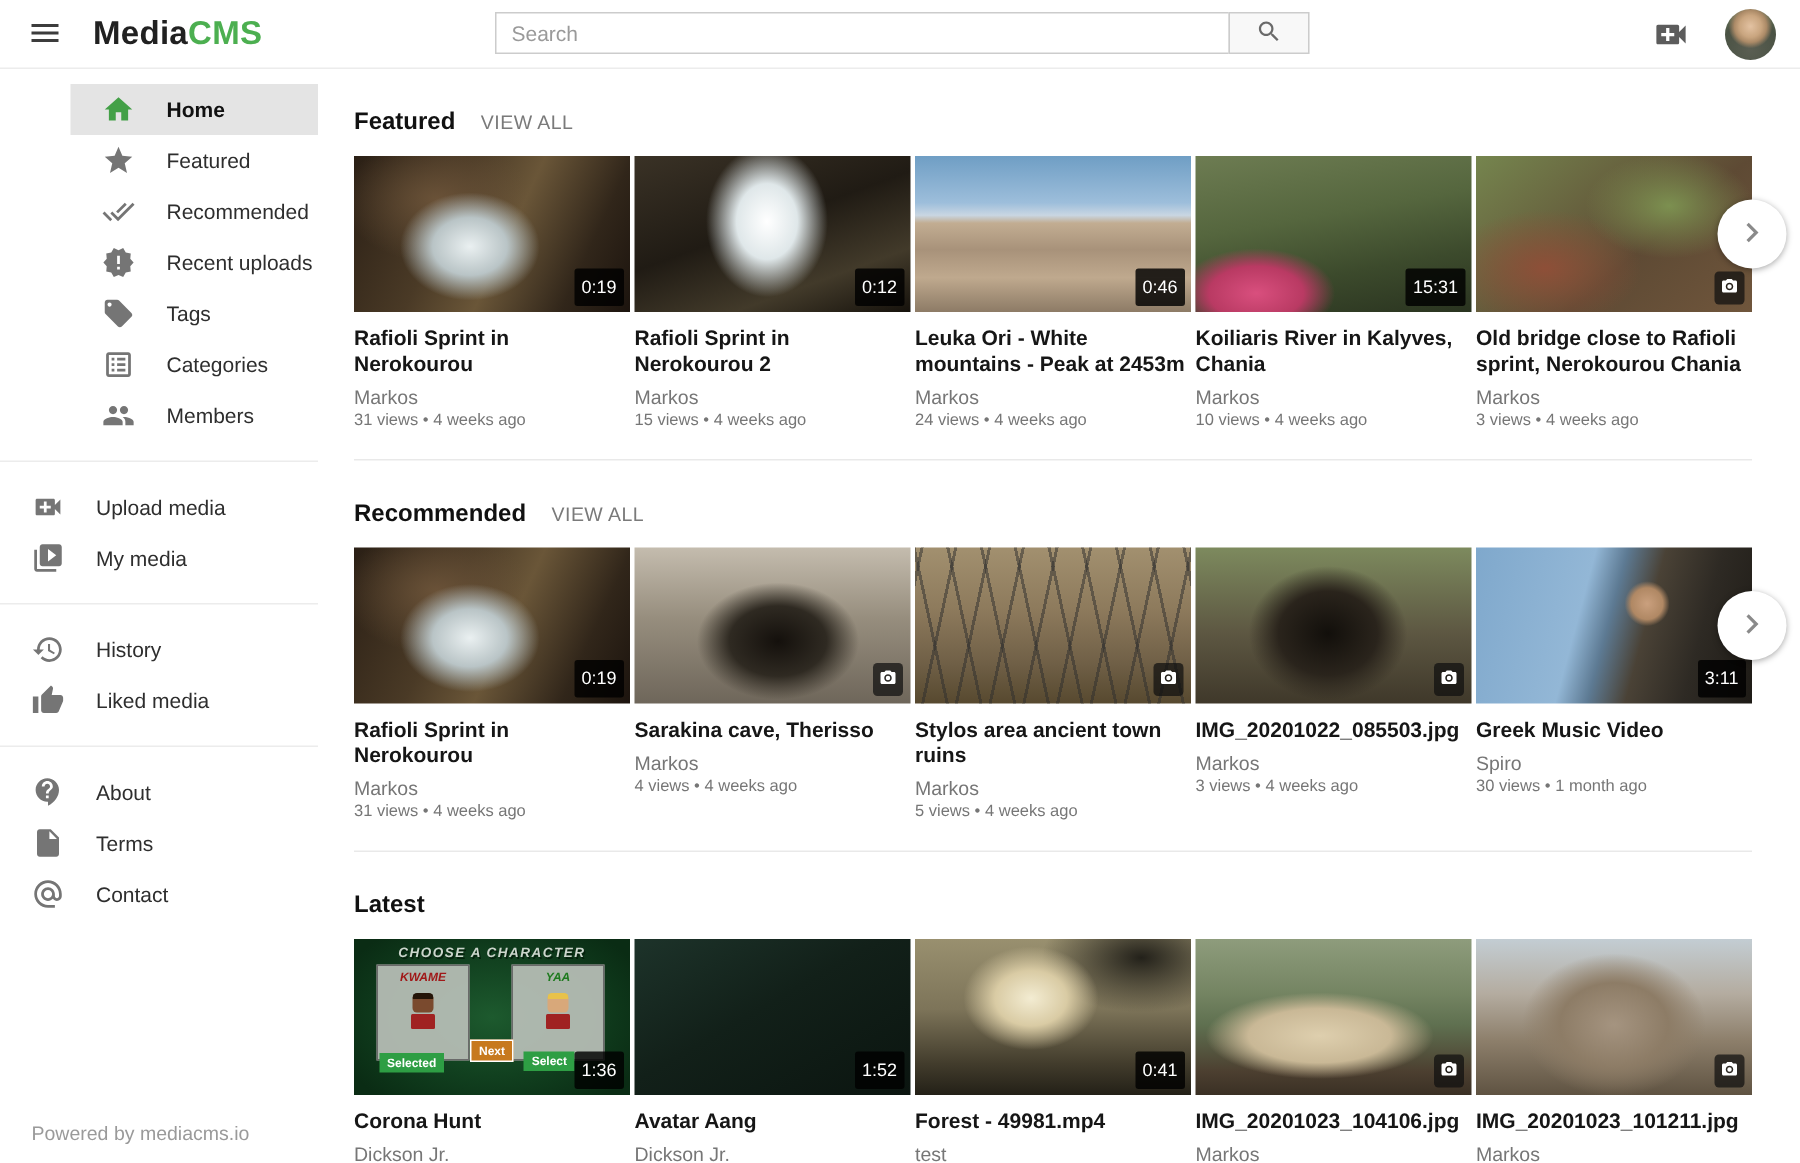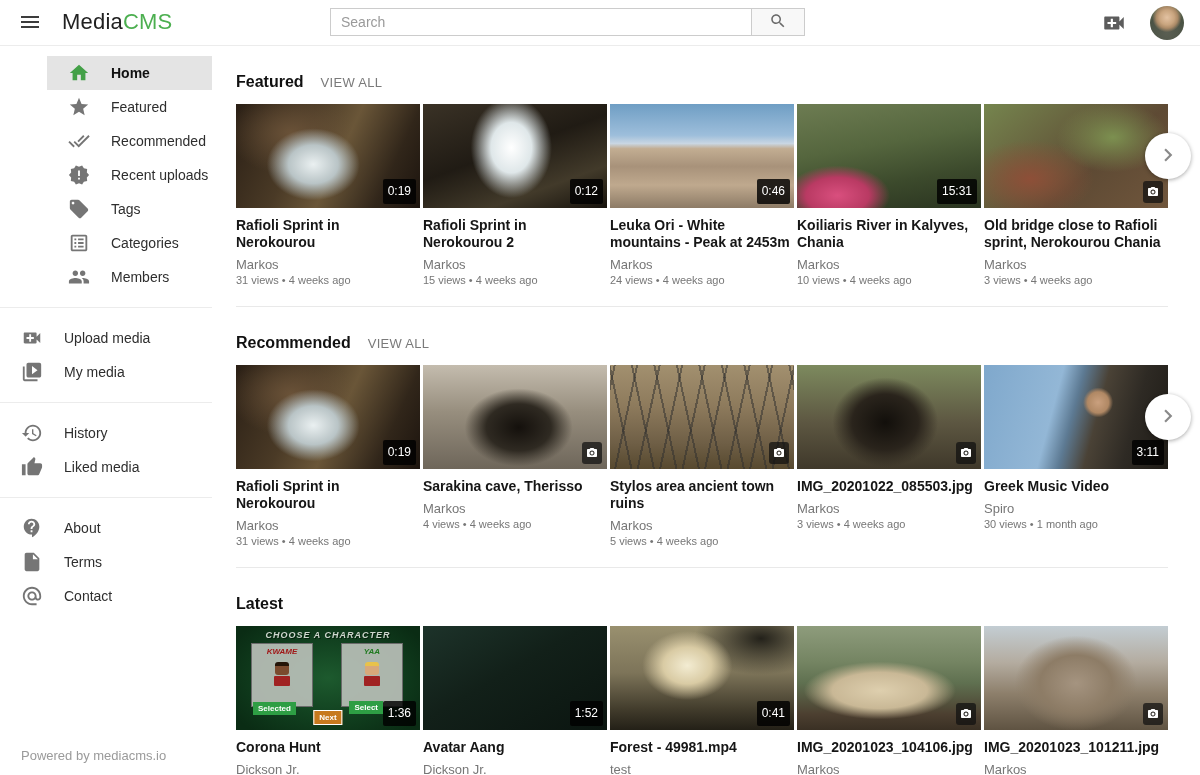--- a/index.html
+++ b/index.html
@@ -6,24 +6,24 @@
   html,body { width:1200px; height:775px; overflow:hidden; background:#fff;
     font-family:"Liberation Sans", sans-serif; color:#212121; position:relative; }
 
   
   .topbar { position:absolute; top:0; left:0; right:0; height:46px; background:#fff;
     border-bottom:1px solid #ececec; z-index:20; }
   .menu-btn { position:absolute; left:16px; top:10px; width:28px; height:26px; background:none;
     border:none; cursor:pointer; color:#3c3c3c; }
   .menu-btn svg { width:24px; height:24px; fill:currentColor; }
   .logo { position:absolute; left:62px; top:9px; font-size:22px; letter-spacing:.2px;
-    color:#212121; cursor:pointer; font-weight:400; }
+    color:#212121; cursor:pointer; font-weight:700; }
   .logo .green { color:#4caf50; }
   .search-wrap { position:absolute; left:330px; top:8px; height:28px; display:flex; }
-  .search-input { width:422px; height:28px; border:1px solid #ccc; padding:0 10px;
+  .search-input { width:490px; height:28px; border:1px solid #ccc; padding:0 10px;
     font-size:14px; font-family:inherit; color:#333; outline:none; }
   .search-input::placeholder { color:#9a9a9a; }
   .search-btn { width:54px; height:28px; margin-left:-1px; border:1px solid #ccc;
     background:#f8f8f8; cursor:pointer; color:#6a6a6a; display:flex; align-items:center; justify-content:center; }
   .search-btn svg { width:18px; height:18px; fill:currentColor; }
   .upload-btn { position:absolute; right:72px; top:10px; width:28px; height:26px; border:none;
     background:none; cursor:pointer; color:#5c5c5c; }
   .upload-btn svg { width:26px; height:26px; fill:currentColor; }
   .avatar { position:absolute; right:16px; top:6px; width:34px; height:34px; border-radius:50%;
     cursor:pointer; background:
@@ -125,21 +125,21 @@
   .g-name { text-align:center; font-size:8px; font-weight:700; margin-top:3px; font-style:italic; }
   .g-box.left .g-name { color:#a01818; } .g-box.right .g-name { color:#1f7a1f; }
   .g-char { width:16px; margin:6px auto 0; }
   .g-head { width:14px; height:13px; border-radius:3px; margin:0 auto; }
   .g-box.left .g-head { background:#7a4a2e; border-top:4px solid #241408; }
   .g-box.right .g-head { background:#d8a87a; border-top:4px solid #e8c24a; }
   .g-body { width:16px; height:10px; margin:1px auto 0; background:#a02222; border-radius:1px; }
   .g-btn { position:absolute; font-size:8px; font-weight:700; color:#fff; padding:2px 5px; z-index:2; }
   .g-btn.selected { bottom:15px; left:17px; background:#2e9e44; }
   .g-btn.select { bottom:16px; right:37px; background:#2e9e44; }
-  .g-btn.next { bottom:5px; left:50%; transform:translateX(-50%); background:#c7791e; border:1px solid #fff; }
+  .g-btn.next { bottom:22px; left:50%; transform:translateX(-50%); background:#c7791e; border:1px solid #fff; }
 </style>
 </head>
 <body>
 
 <header class="topbar">
   <button class="menu-btn">
     <span>
       <svg viewBox="0 0 24 24">
           <path d="M3 6h18v2H3V6zm0 5h18v2H3v-2zm0 5h18v2H3v-2z"></path>
         </svg>

